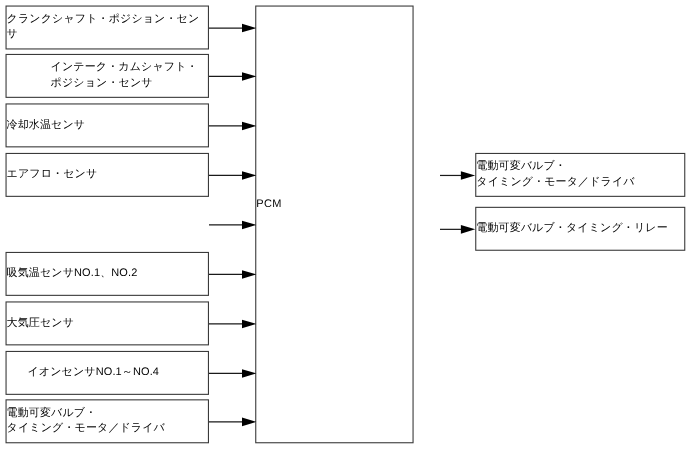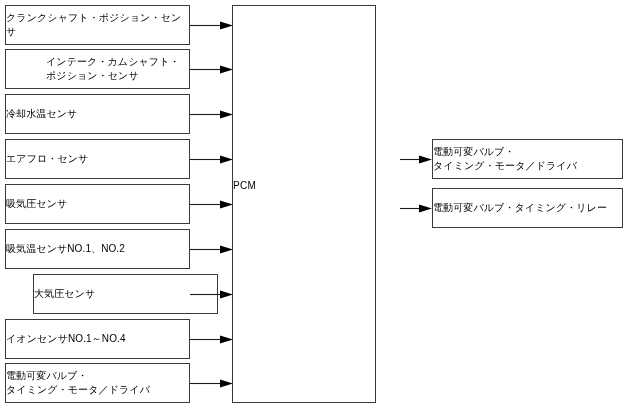--- a/index.html
+++ b/index.html
@@ -100,33 +100,30 @@
   </div>
 
   <div class="box sensor-box" style="top:94px;">
     <span class="box-label">冷却水温センサ</span>
   </div>
 
   <div class="box sensor-box" style="top:139px;font-family:Liberation Serif, serif;">
     <span class="box-label">エアフロ・センサ</span>
   </div>
 
-  <div class="box sensor-box" style="top:184px;">
-    <span class="box-label">吸気圧センサ</span>
-  </div>
 
   <div class="box sensor-box" style="top:229px;">
     <span class="box-label">吸気温センサNO.1、NO.2</span>
   </div>
 
-  <div class="box sensor-box" style="top:274px;margin-left:28px;">
+  <div class="box sensor-box" style="top:274px;">
     <span class="box-label">大気圧センサ</span>
   </div>
 
-  <div class="box sensor-box" style="top:319px;">
+  <div class="box sensor-box" style="top:319px;padding-left:19px;">
     <span class="box-label">イオンセンサNO.1～NO.4</span>
   </div>
 
   <div class="box sensor-box" style="top:363px;">
     <span class="box-label">電動可変バルブ・
 タイミング・モータ／ドライバ</span>
   </div>
 
   <div class="box pcm-box">
     <span class="box-label pcm-label">PCM</span>

